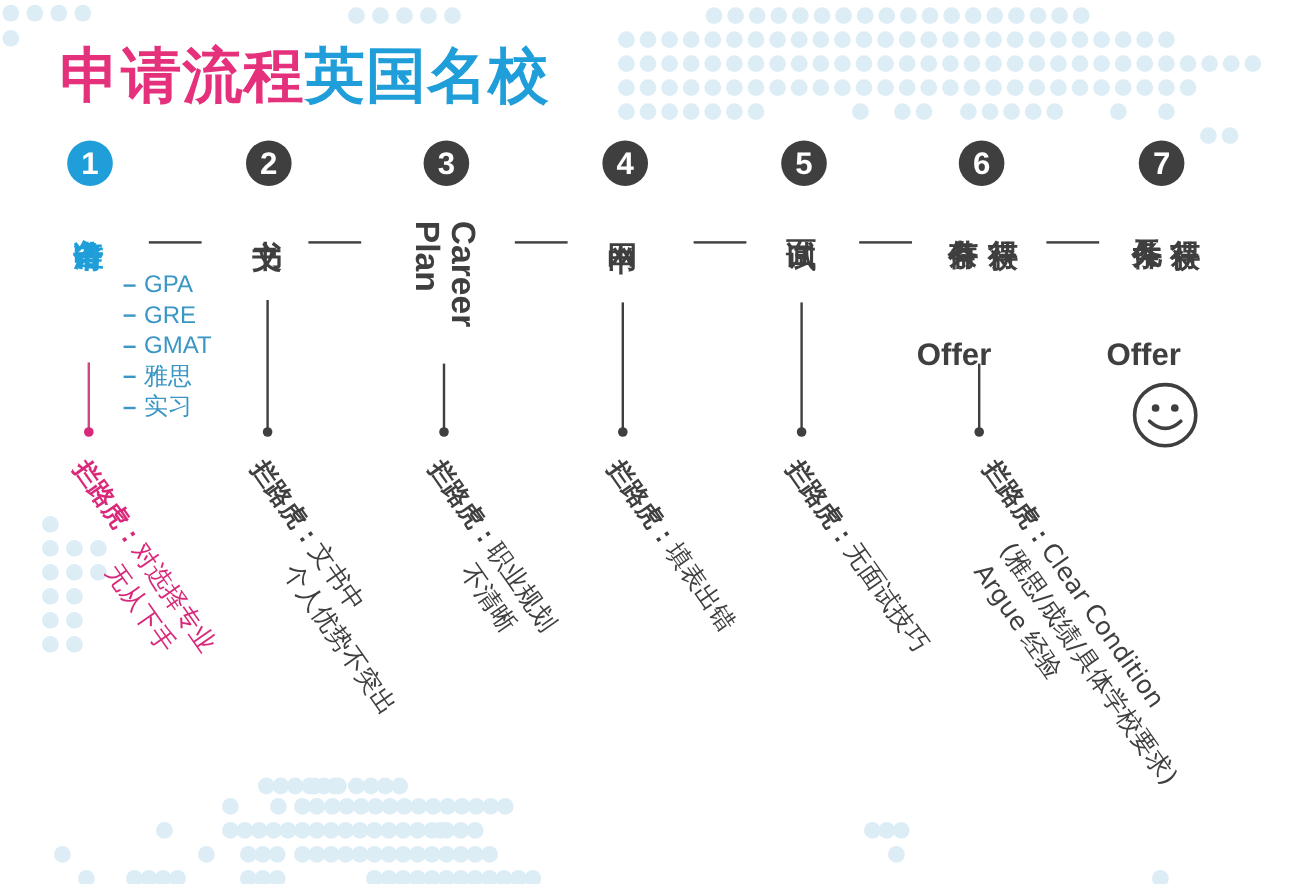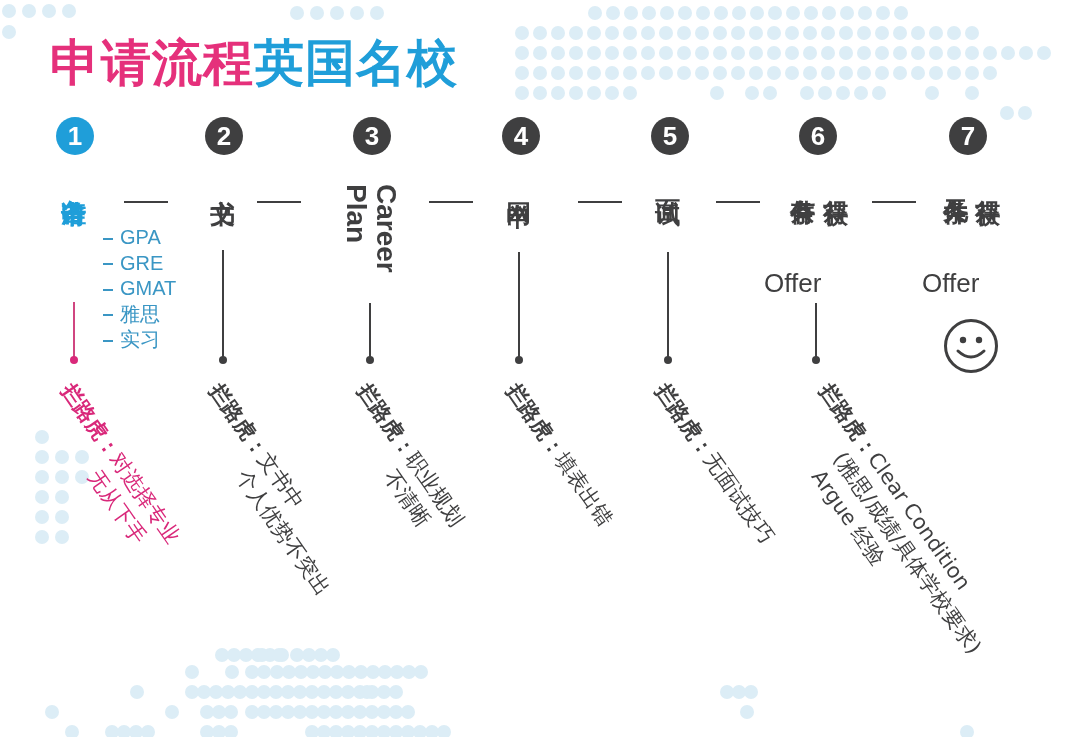--- a/index.html
+++ b/index.html
@@ -15,21 +15,21 @@
   .vtext { position:absolute; writing-mode:vertical-rl; font-weight:bold; font-size:25px; line-height:1.05; color:#3f3f40; letter-spacing:0px; }
   .vtext.blue { color:#1f9ed9; }
   .rot90 { position:absolute; transform-origin:0 0; transform:rotate(90deg); font-weight:bold; font-size:28px; color:#3f3f40; white-space:nowrap; line-height:1; font-family:"Liberation Sans", sans-serif; }
   .hline { position:absolute; height:2px; background:#3f3f40; width:44px; }
   .vline { position:absolute; width:1.5px; background:#3f3f40; }
   .vline.pink { background:#d04680; }
   .pin { position:absolute; width:8px; height:8px; border-radius:50%; background:#3f3f40; }
   .pin.pink { background:#d9287a; }
   .sublist { position:absolute; left:103px; top:225px; color:#3a96c4; font-size:20px; line-height:25.5px; font-family:"Liberation Sans", sans-serif; }
   .sublist .dash { display:inline-block; width:10px; height:2px; background:#3a96c4; vertical-align:middle; margin-right:7px; }
-  .offer { position:absolute; font-weight:normal; font-size:26px; color:#3f3f40; font-family:"Liberation Sans", sans-serif; }
+  .offer { position:absolute; font-weight:bold; font-size:26px; color:#3f3f40; font-family:"Liberation Sans", sans-serif;margin-top:12px; }
   .block { position:absolute; transform-origin:0 0; transform:rotate(55deg); font-size:21px; line-height:28px; white-space:nowrap; color:#3f3f40; }
   .block .label { font-weight:bold; }
   .block.pink { color:#d9287a; }
   .block .l2 { display:block; }
   .smiley { position:absolute; left:943px; top:318px; width:56px; height:56px; }
 </style>
 </head>
 <body>
 
 <div class="dots" id="dots">

